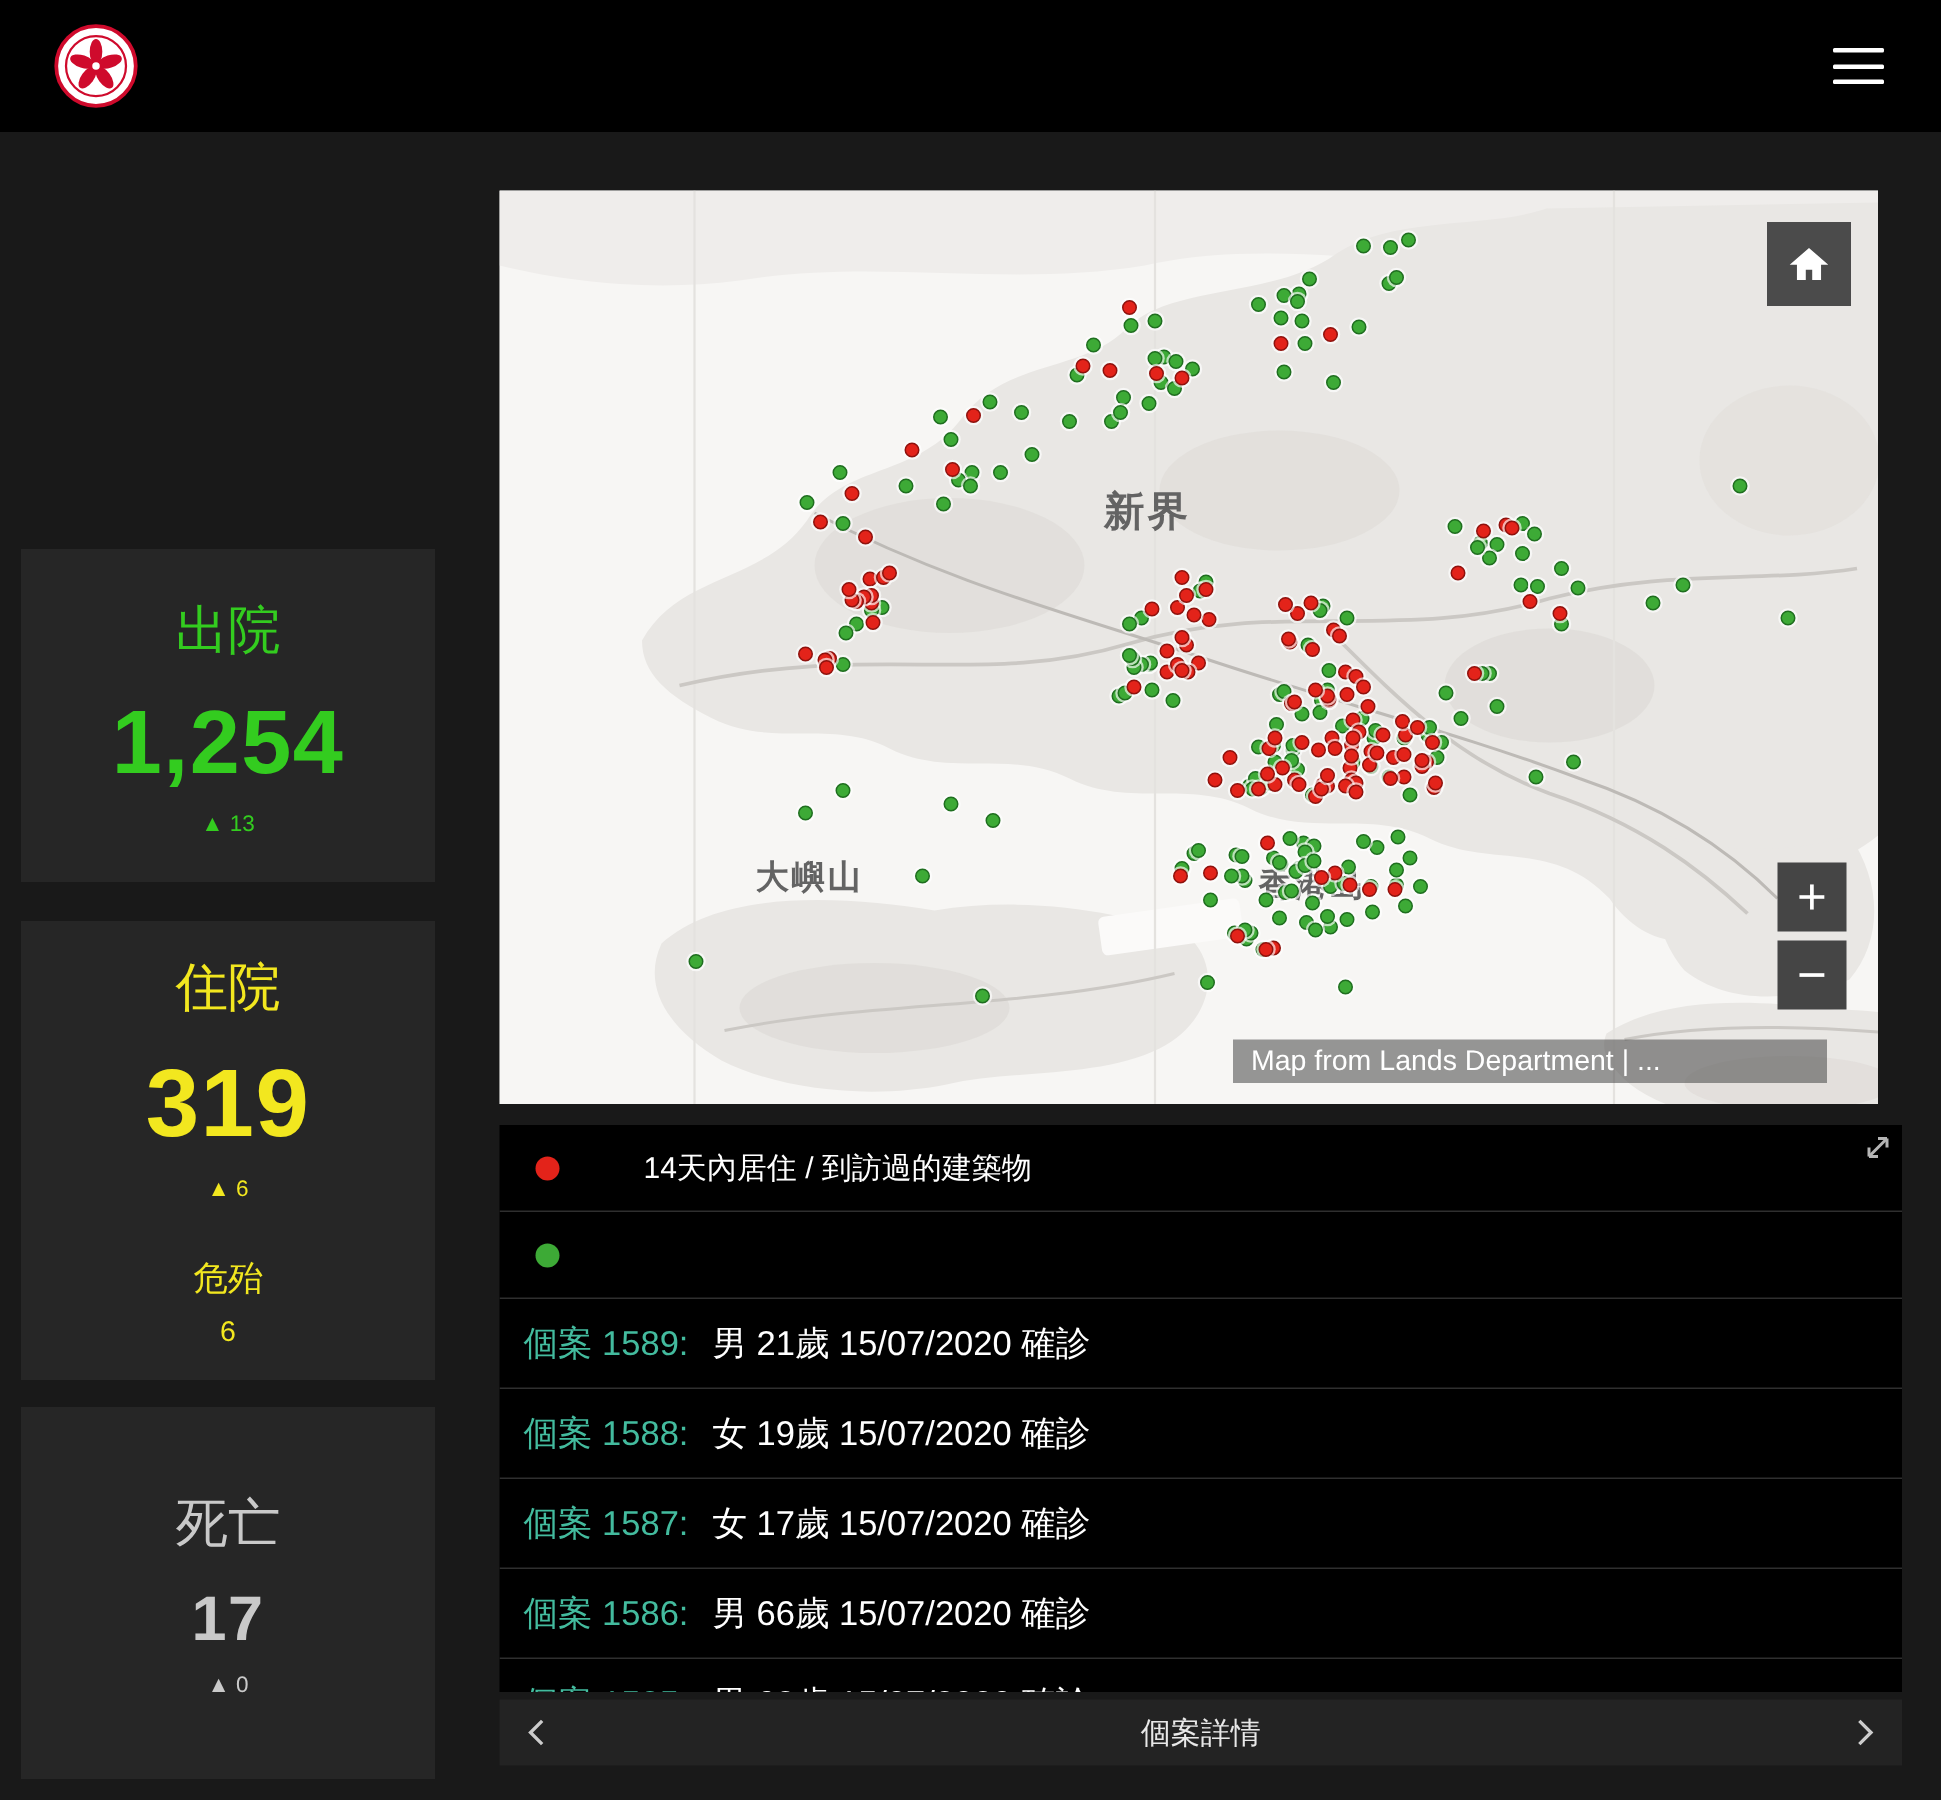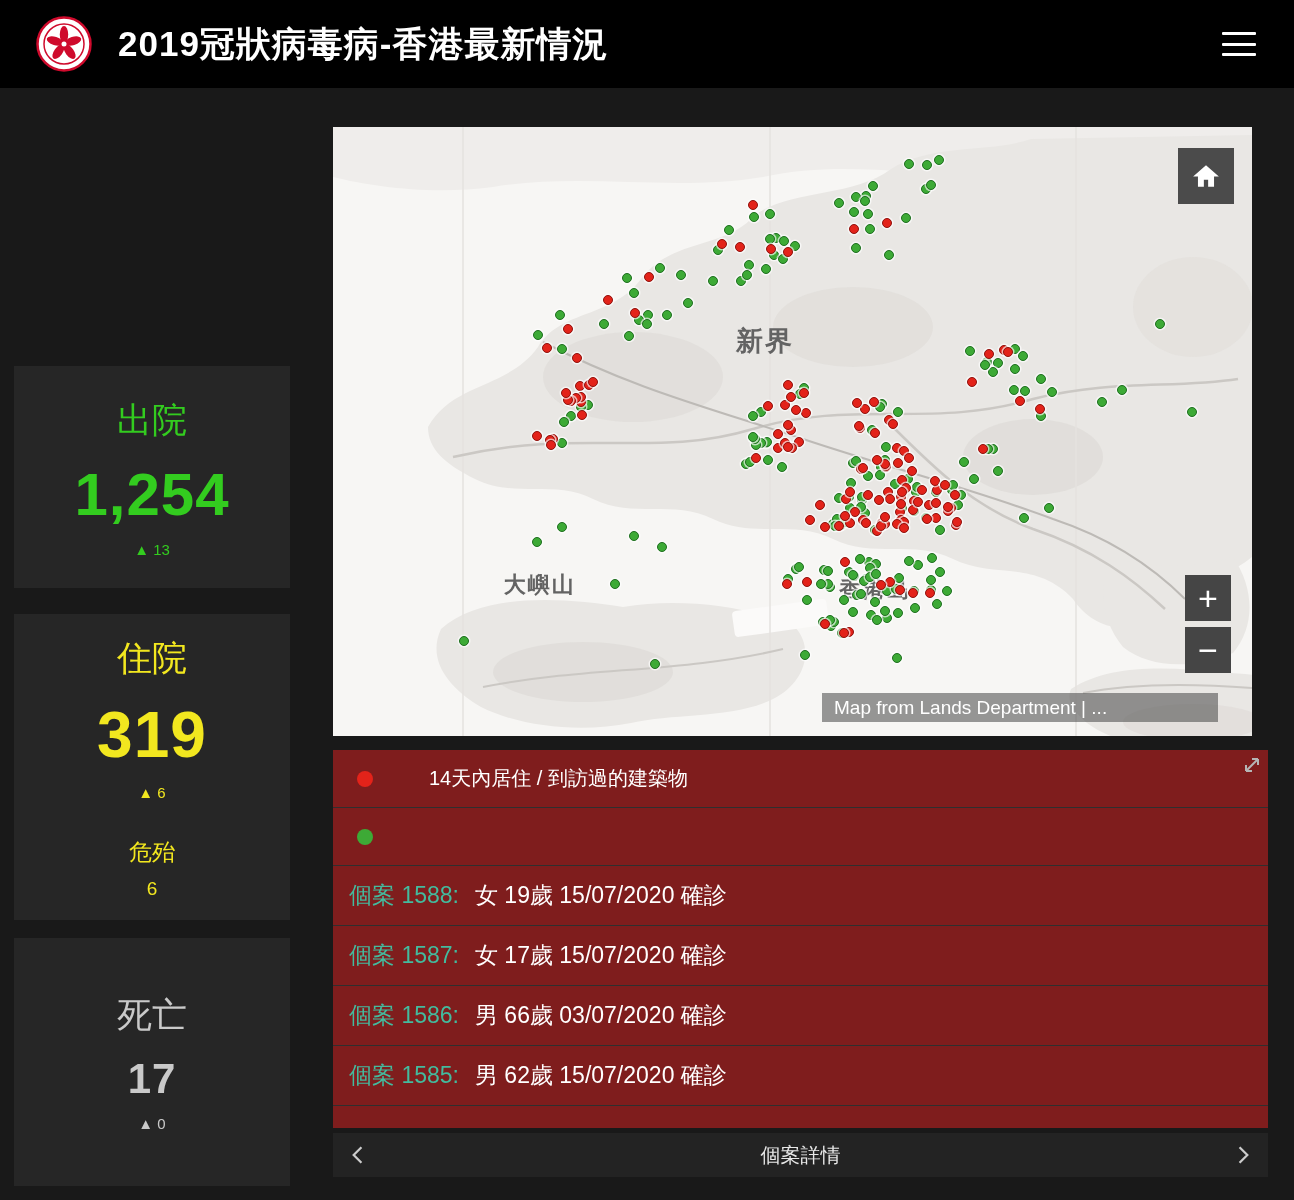--- a/index.html
+++ b/index.html
@@ -71,21 +71,21 @@
   #zoom-in { top:448px; }
   #zoom-out { top:500px; }
   .map-attribution {
     position:absolute; left:489px; top:566px; height:29px; width:396px;
     background:rgba(70,70,70,0.55); color:#fff; font-size:19px;
     display:flex; align-items:center; padding:0 12px; z-index:4; white-space:nowrap; overflow:hidden;
   }
   
   .case-panel {
     position:absolute; left:333px; top:750px; width:935px; height:378px;
-    background:#7f1d1d; overflow:hidden;
+    background:#000000; overflow:hidden;
   }
   .legend-row {
     height:58px; display:flex; align-items:center; padding-left:24px;
     border-bottom:1px solid #2f2f2f;
   }
   .legend-dot { width:16px; height:16px; border-radius:50%; flex:0 0 auto; }
   .legend-dot.red { background:#e3231a; }
   .legend-dot.green { background:#3daa36; }
   .legend-label { color:#fff; font-size:20px; margin-left:56px; }
   .case-row {
@@ -122,21 +122,20 @@
       <circle cx="28" cy="28" r="20" fill="none" stroke="#cf0a2c" stroke-width="1.5"></circle>
       <g fill="#cf0a2c">
         <ellipse cx="28" cy="18.5" rx="4.2" ry="8.5"></ellipse>
         <ellipse cx="28" cy="18.5" rx="4.2" ry="8.5" transform="rotate(72 28 28)"></ellipse>
         <ellipse cx="28" cy="18.5" rx="4.2" ry="8.5" transform="rotate(144 28 28)"></ellipse>
         <ellipse cx="28" cy="18.5" rx="4.2" ry="8.5" transform="rotate(216 28 28)"></ellipse>
         <ellipse cx="28" cy="18.5" rx="4.2" ry="8.5" transform="rotate(288 28 28)"></ellipse>
       </g>
       <circle cx="28" cy="28" r="2.5" fill="#fff"></circle>
     </svg>
-    <div class="header-title">2019冠狀病毒病-香港最新情況</div>
     <div class="hamburger">
       <span></span>
         <span></span>
         <span></span>
     </div>
   </div>
 
   <div class="card" id="card-discharged">
     <div class="card-label c-green">出院</div>
     <div class="card-value c-green">1,254</div>
@@ -516,30 +515,34 @@
   <div class="case-panel">
     <div class="legend-row">
       <span class="legend-dot red"></span>
       <span class="legend-label">14天內居住 / 到訪過的建築物</span>
     </div>
     <div class="legend-row">
       <span class="legend-dot green"></span>
     </div>
 
     <div class="case-row">
+      <span class="case-id">個案 1589:</span>
+      <span class="case-detail">男  21歲  15/07/2020 確診</span>
+    </div>
+    <div class="case-row">
       <span class="case-id">個案 1588:</span>
       <span class="case-detail">女  19歲  15/07/2020 確診</span>
     </div>
     <div class="case-row">
       <span class="case-id">個案 1587:</span>
       <span class="case-detail">女  17歲  15/07/2020 確診</span>
     </div>
     <div class="case-row">
       <span class="case-id">個案 1586:</span>
-      <span class="case-detail">男  66歲  03/07/2020 確診</span>
+      <span class="case-detail">男  66歲  15/07/2020 確診</span>
     </div>
     <div class="case-row">
       <span class="case-id">個案 1585:</span>
       <span class="case-detail">男  62歲  15/07/2020 確診</span>
     </div>
 
     <button class="panel-expand">
       <svg width="20" height="20" viewBox="0 0 20 20">
         <g stroke="#b5b5b5" stroke-width="2" fill="none">
           <path d="M4 16 L16 4"></path>

